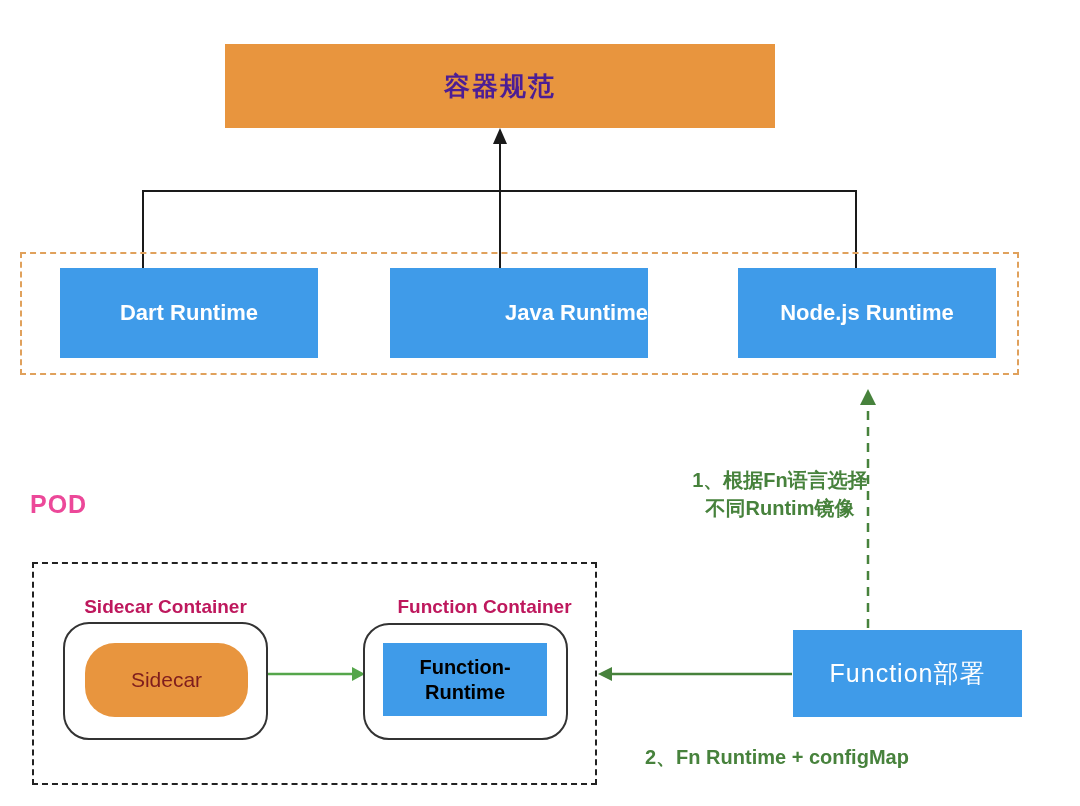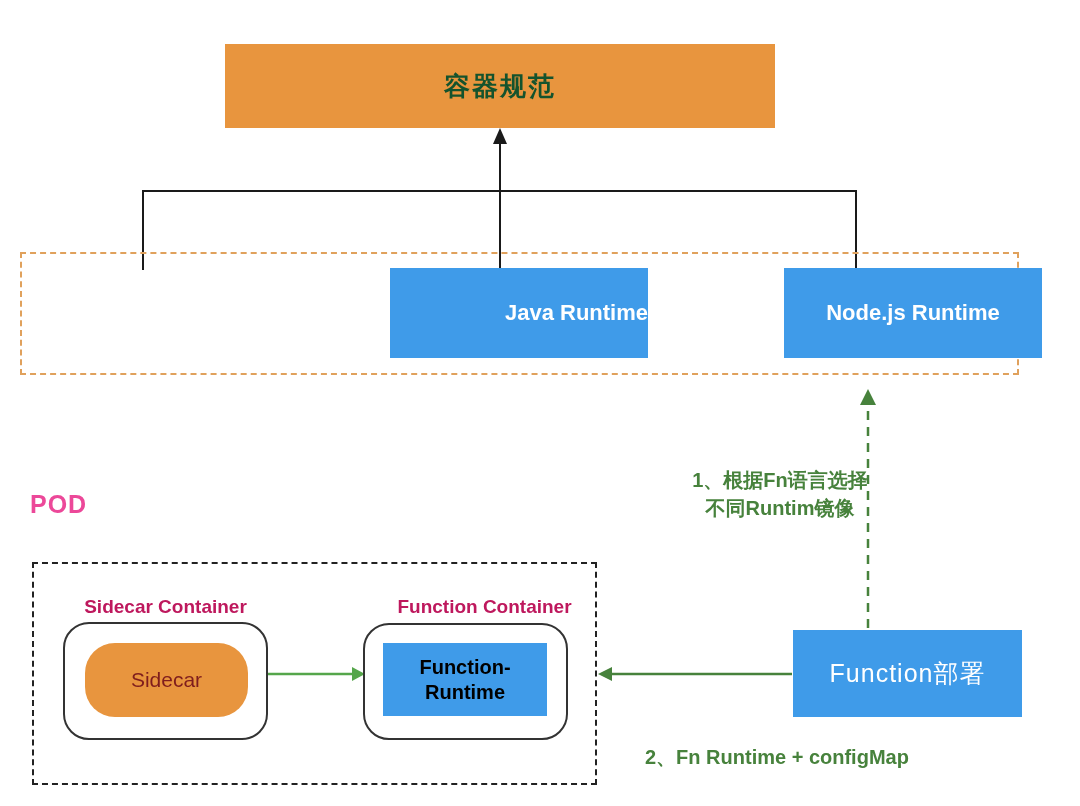--- a/index.html
+++ b/index.html
@@ -9,34 +9,34 @@
     background:#ffffff;
     font-family:"Liberation Sans","DejaVu Sans",sans-serif;
     overflow:hidden;
   }
   #connector-layer{position:absolute;left:0;top:0;width:1080px;height:806px;z-index:1;}
   .node{position:absolute;display:flex;align-items:center;justify-content:center;text-align:center;z-index:2;box-sizing:border-box;}
 
   .spec-box{
     left:225px;top:44px;width:550px;height:84px;
     background:var(--orange);
-    color:#14532d;font-size:26px;font-weight:bold;letter-spacing:2px;
+    color:#4c1d95;font-size:26px;font-weight:bold;letter-spacing:2px;
   }
   .runtime-border{
     position:absolute;left:20px;top:252px;width:999px;height:123px;
     border:2px dashed var(--dash-orange);box-sizing:border-box;z-index:1;
   }
   .runtime-box{
     top:268px;height:90px;width:258px;
     background:var(--blue);
     color:#ffffff;font-size:22px;font-weight:bold;
   }
   .rt-dart{left:60px;}
   .rt-java{left:390px;justify-content:flex-end;}
-  .rt-node{left:738px;margin-left:46px;}
+  .rt-node{left:738px;}
 
   .pod-label{
     position:absolute;left:30px;top:490px;z-index:2;
     color:#ec4899;font-size:25px;font-weight:bold;letter-spacing:1px;
   }
   .pod-border{
     position:absolute;left:32px;top:562px;width:565px;height:223px;
     border:2px dashed #222222;box-sizing:border-box;z-index:1;
   }
   .container-title{
@@ -113,20 +113,23 @@
       <polygon class="fill-green-dark" points="868,389 860,405 876,405"></polygon>
     </g>
   </svg>
 
   <div class="node spec-box">
     <span>容器规范</span>
   </div>
 
   <div class="runtime-border"></div>
 
+  <div class="node runtime-box rt-dart">
+    <span>Dart Runtime</span>
+  </div>
   <div class="node runtime-box rt-java">
     <span>Java Runtime</span>
   </div>
   <div class="node runtime-box rt-node">
     <span>Node.js Runtime</span>
   </div>
 
   <div class="pod-label">POD</div>
   <div class="pod-border"></div>
 

